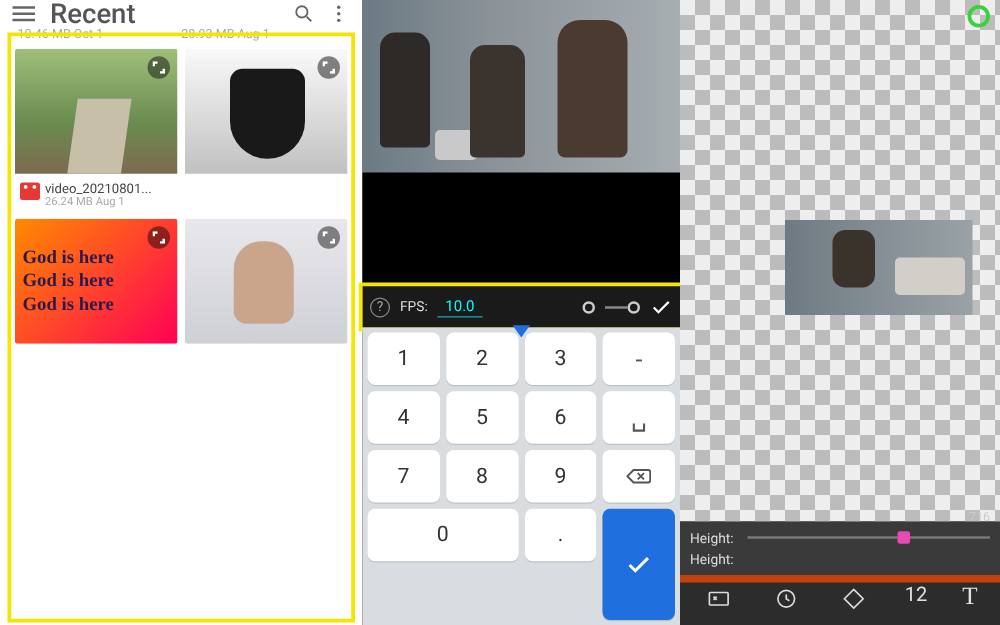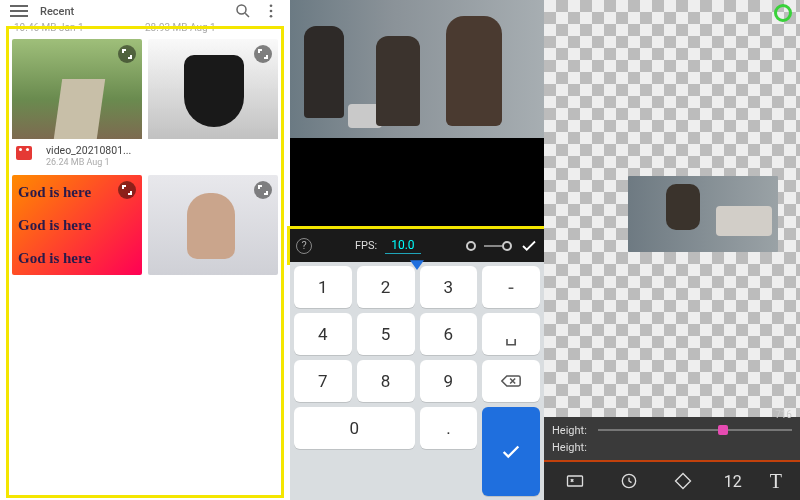--- a/index.html
+++ b/index.html
@@ -3,63 +3,63 @@
 <meta charset="utf-8">
 <style>
   * { box-sizing: border-box; margin: 0; padding: 0; }
   body { font-family: -apple-system, Roboto, Arial, sans-serif; width: 800px; height: 500px; overflow: hidden; display: flex; background:#fff; }
   .col { height: 500px; position: relative; }
   
   .col1 { width: 290px; background:#fff; }
   .c1-top { height:22px; display:flex; align-items:center; padding:0 10px; color:#444; }
   .hamb { width:18px; display:flex; flex-direction:column; gap:3px; }
   .hamb span { height:2px; background:#666; }
-  .c1-title { font-size:11px; font-weight:500; margin-left:12px; color:#555; flex:1; }
+  .c1-title { font-size:22px; font-weight:500; margin-left:12px; color:#555; flex:1; }
   .c1-icon { width:18px; height:18px; margin-left:10px; }
   .c1-meta-row { display:flex; padding:0 14px; color:#aaa; font-size:10px; }
   .c1-meta-row span { flex:1; }
   .c1-frame { position:absolute; top:26px; left:6px; right:6px; bottom:2px; border:3px solid #f4e600; pointer-events:none; }
   .grid { display:grid; grid-template-columns:1fr 1fr; gap:6px; padding:6px 12px; }
   .card { display:flex; flex-direction:column; border-radius:2px; overflow:hidden; }
   .thumb { position:relative; height:100px; background:#888; }
   .expand { position:absolute; top:6px; right:6px; width:18px; height:18px; border-radius:50%; background:rgba(0,0,0,.45); display:flex; align-items:center; justify-content:center; }
   .expand svg { width:10px; height:10px; stroke:#fff; stroke-width:2; fill:none; }
-  .cap { display:flex; gap:14px; padding:5px 4px 2px; align-items:flex-start; background:#fff; }
+  .cap { display:flex; gap:4px; padding:5px 4px 2px; align-items:flex-start; background:#fff; }
   .reel { width:16px; height:14px; background:#e53935; border-radius:2px; position:relative; margin-top:2px; flex:none; }
   .reel::before,.reel::after { content:""; position:absolute; width:3px; height:3px; background:#fff; border-radius:50%; top:2px; }
   .reel::before{left:3px} .reel::after{right:3px}
   .capname { font-size:10.5px; color:#444; white-space:nowrap; overflow:hidden; text-overflow:ellipsis; }
   .capmeta { font-size:9px; color:#aaa; }
   
   .th-path { background:linear-gradient(180deg,#9fbf7a 0%,#6a8b4f 60%,#7d6a50 100%); position:relative;}
   .th-path::after{content:"";position:absolute;left:35%;right:32%;top:40%;bottom:0;background:#c8bfa8;transform:skewX(-8deg);}
   .th-food1 { background:#6b3b22; position:relative;}
   .th-food1::before{content:"";position:absolute;left:42%;top:45%;width:50px;height:40px;background:#d8b97a;border-radius:50%;}
   .th-food1::after{content:"";position:absolute;left:2%;top:3%;width:40px;height:50px;background:#2a1610;border-radius:4px;}
   .th-food2 { background:#4b2e1a; position:relative;}
   .th-food2::after{content:"";position:absolute;left:18%;top:34%;width:64px;height:44px;background:#caa468;border-radius:6px;}
   .th-guitar { background:linear-gradient(#eee,#bbb); filter:grayscale(1) contrast(1.1); position:relative;}
   .th-guitar::after{content:"";position:absolute;left:28%;top:16%;width:60px;height:72px;background:#222;border-radius:10px 10px 30px 30px;}
-  .th-god { background:linear-gradient(135deg,#ff8a00,#ff0055); display:flex; flex-direction:column; justify-content:center; gap:16px; padding:6px;}
+  .th-god { background:linear-gradient(135deg,#ff8a00,#ff0055); display:flex; flex-direction:column; justify-content:center; gap:2px; padding:6px;}
   .th-god span{font-family:"Times New Roman",serif;font-weight:bold;font-size:15px;color:#2a1a4a;}
   .th-man { background:linear-gradient(#e8e8ec,#cfd0d6); position:relative;}
   .th-man::after{content:"";position:absolute;left:30%;top:18%;width:48px;height:66px;background:#caa58c;border-radius:22px 22px 10px 10px;}
 
   
   .col2 { width: 254px; background:#000; display:flex; flex-direction:column; }
   .vidprev { height:138px; background:linear-gradient(90deg,#6b7a83,#8a9298 40%,#a7aeb2); position:relative; overflow:hidden;}
   .vidprev .p1{position:absolute;left:14px;top:26px;width:40px;height:92px;background:#2e2a28;border-radius:12px 12px 4px 4px;}
   .vidprev .p2{position:absolute;left:86px;top:36px;width:44px;height:90px;background:#3b332d;border-radius:12px 12px 4px 4px;}
   .vidprev .p3{position:absolute;left:156px;top:16px;width:56px;height:110px;background:#4a3a30;border-radius:18px 18px 6px 6px;}
   .vidprev .drum{position:absolute;left:58px;top:104px;width:34px;height:24px;background:#c9c9c9;border-radius:4px;}
   .c2-black { flex:1; background:#000; }
   .fpsbar { height:34px; background:#1a1a1a; display:flex; align-items:center; padding:0 6px; gap:8px; position:relative; border-top:1px solid #222;}
   .fpsframe { position:absolute; inset:-3px -3px -3px -3px; border:3px solid #f4e600; pointer-events:none;}
   .fps-q { width:16px;height:16px;border:1.5px solid #888;color:#aaa;border-radius:50%;font-size:11px;display:flex;align-items:center;justify-content:center;}
-  .fps-lab { color:#ddd; font-size:11px;margin-left:35px; }
+  .fps-lab { color:#ddd; font-size:11px; }
   .fps-in { color:#0ff; font-size:12px; border-bottom:1.5px solid #1fa4b8; padding:0 6px 1px; min-width:34px; text-align:center;}
   .fps-knob { width:10px;height:10px;border:2px solid #ccc;border-radius:50%;}
   .fps-line { width:18px;height:2px;background:#888;}
   .fps-knob2 { display:flex;align-items:center;}
   .fps-chk { width:18px;height:18px; stroke:#fff; stroke-width:2.4; fill:none; margin-left:auto;}
   .keypad { background:#d9dde0; padding:4px; display:grid; grid-template-columns:repeat(4,1fr); grid-auto-rows:42px; gap:5px;}
   .key { background:#fff; border-radius:6px; display:flex; align-items:center; justify-content:center; font-size:17px; color:#333; box-shadow:0 1px 0 rgba(0,0,0,.12);}
   .key.sym{font-size:20px;color:#555;}
   .key.enter { background:#1f6fde; grid-row:span 2;}
   .key.enter svg{width:22px;height:22px;stroke:#fff;stroke-width:2.6;fill:none;}
@@ -84,21 +84,21 @@
   .ring { position:absolute; top:4px; right:8px; width:18px; height:18px; border:3px solid #39d23a; border-radius:50%;}
   .placed { position:absolute; left:84px; top:176px; width:150px; height:76px; background:linear-gradient(90deg,#6e7a82,#9aa2a6); border-radius:1px; overflow:hidden;}
   .placed::before{content:"";position:absolute;left:38px;top:8px;width:34px;height:46px;background:#3a332c;border-radius:10px;}
   .placed::after{content:"";position:absolute;right:6px;top:30px;width:56px;height:30px;background:#d2cec8;border-radius:4px;}
   .dimbox { background:#3a3a3a; padding:6px 8px; display:grid; grid-template-columns:46px 1fr; row-gap:4px; align-items:center;}
   .dimlab { color:#ddd; font-size:11px; }
   .slider { position:relative; height:14px; }
   .slider .track{position:absolute;left:0;right:0;top:6px;height:2px;background:#777;}
   .slider .thumb{position:absolute;top:2px;width:10px;height:10px;background:#e64bb2;border-radius:2px;}
   .dimval { position:absolute; right:0; top:-14px; font-size:10px; color:#ccc;}
-  .toolbar { height:40px; background:#2c2c2c; border-top:2px solid #c2410c; display:flex; align-items:center; justify-content:space-around; padding:0 4px;}
+  .toolbar { height:40px; background:#2c2c2c; border-top:6px solid #c2410c; display:flex; align-items:flex-start; justify-content:space-around; padding:0 4px;}
   .tb { width:26px;height:26px;display:flex;align-items:center;justify-content:center; color:#ddd;}
   .tb svg{width:20px;height:20px;stroke:#ddd;stroke-width:1.6;fill:none;}
   .tbnum{color:#e0e0e0;font-size:16px;}
   .tbT{font-family:serif;font-size:20px;color:#e0e0e0;}
 </style>
 </head>
 <body>
 
 <div class="col col1">
   <div class="c1-top">
@@ -112,21 +112,21 @@
         <circle cx="10" cy="10" r="6"></circle>
         <line x1="15" y1="15" x2="20" y2="20"></line>
       </svg>
     <svg class="c1-icon" viewBox="0 0 24 24" fill="#666">
         <circle cx="12" cy="5" r="1.8"></circle>
         <circle cx="12" cy="12" r="1.8"></circle>
         <circle cx="12" cy="19" r="1.8"></circle>
       </svg>
   </div>
   <div class="c1-meta-row">
-    <span>10.46 MB  Jan 1</span>
+    <span>10.46 MB  Oct 1</span>
     <span>28.93 MB  Aug 1</span>
   </div>
 
   <div class="grid">
     <div class="card">
       <div class="thumb th-path">
         <div class="expand">
             <svg viewBox="0 0 10 10">
               <path d="M1 4V1h3M9 6v3H6"></path>
             </svg>

